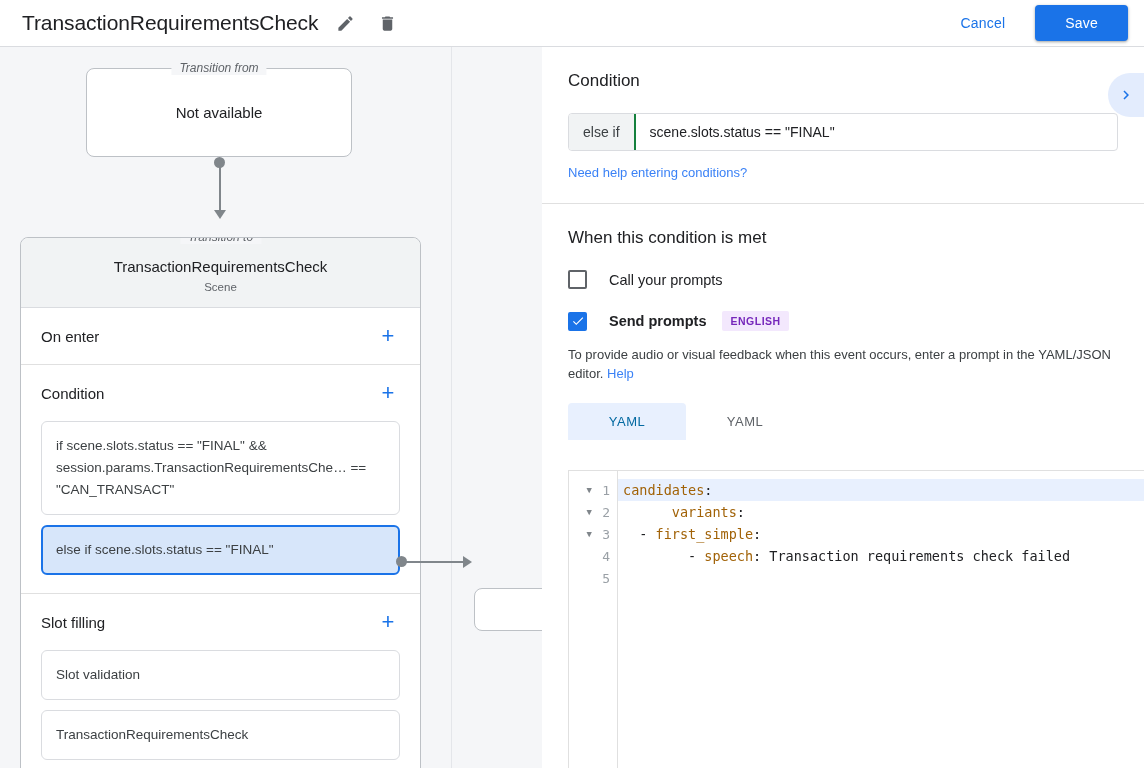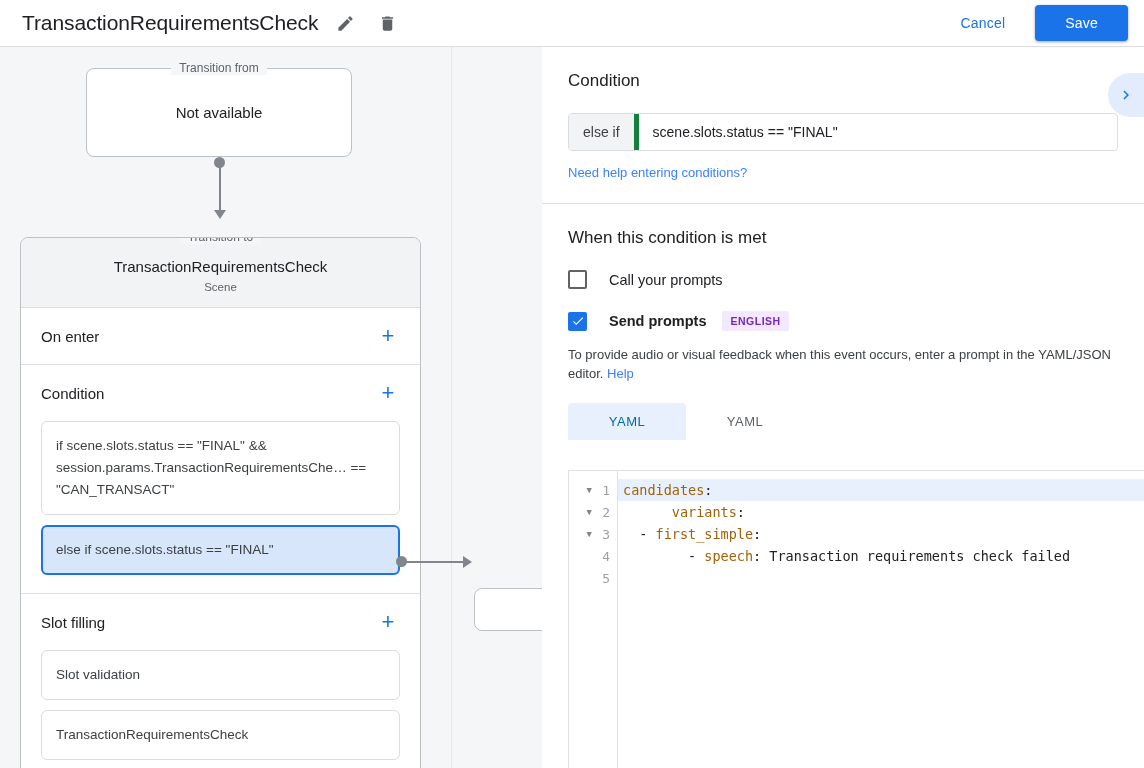--- a/index.html
+++ b/index.html
@@ -56,21 +56,21 @@
   
   .fs {
     position: absolute;
     border: 1px solid #bdc1c6;
     border-radius: 8px;
     background: #ffffff;
   }
   .fs-legend {
     position: absolute; top: -8px; left: 50%; transform: translateX(-50%);
     background: #f5f6f8; padding: 0 8px;
-    font-size: 12px; color: #5f6368; white-space: nowrap;
+    font-size: 12px; color: #5f6368; white-space: nowrap; font-style: italic;
   }
 
   
   #node-from {
     left: 86px; top: 21px; width: 266px; height: 89px;
     display: flex; align-items: center; justify-content: center;
   }
   #node-from .na { font-size: 15px; color: #202124; }
 
   
@@ -145,21 +145,21 @@
     background: #e3ecfd; border: none; cursor: pointer;
     border-radius: 22px 0 0 22px;
     display: flex; align-items: center; justify-content: center;
   }
   .cond-row {
     display: flex; margin-top: 22px;
     border: 1px solid #dadce0; border-radius: 4px; overflow: hidden;
     height: 38px; background: #ffffff;
   }
   .cond-prefix {
-    background: #f1f3f4; border-right: 5px solid #15803d;
+    background: #f1f3f4; border-right: 2px solid #15803d;
     display: flex; align-items: center; padding: 0 14px;
     font-size: 14px; color: #3c4043; white-space: nowrap;
   }
   .cond-input {
     flex: 1; border: none; outline: none; padding: 0 14px;
     font-family: inherit; font-size: 14px; color: #202124; background: transparent;
   }
   .link {
     color: #3b82f6; font-size: 13px; text-decoration: none; cursor: pointer;
     display: inline-block; margin-top: 14px;

